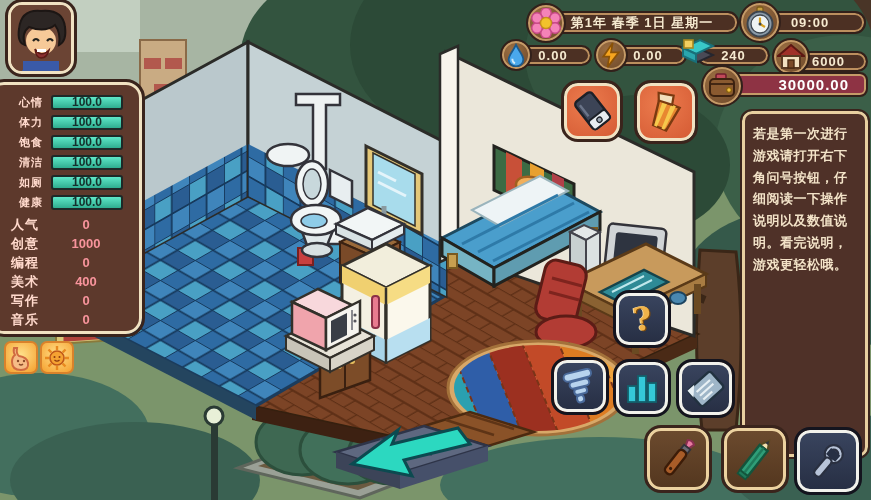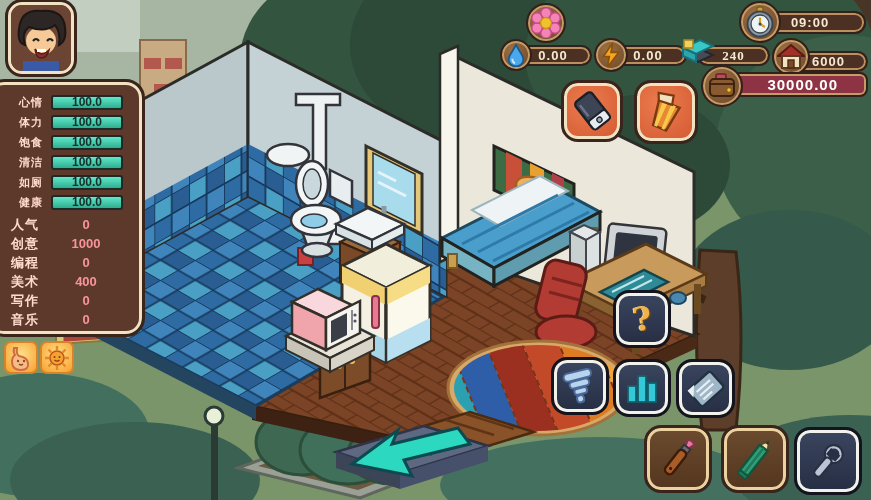--- a/index.html
+++ b/index.html
@@ -9,21 +9,21 @@
   
   .abs{position:absolute;box-sizing:border-box;}
   .circ{border-radius:50%;border:2px solid #32201a;
         background:radial-gradient(circle at 35% 30%,#9a6e42,#6b4628);
         box-shadow:inset 0 0 0 2px #c59b68;display:flex;align-items:center;justify-content:center;}
   .hud-bar{background:#4c3023;border:2px solid #32201a;box-shadow:inset 0 0 0 2px #bb8f5e;
         border-radius:11px;color:#f6ead0;font-weight:bold;font-size:13px;
         display:flex;align-items:center;justify-content:center;letter-spacing:1px;}
   .money-bar{background:#8e3344;border:2px solid #32201a;box-shadow:inset 0 0 0 2px #c59b68;
         border-radius:8px;color:#fff;font-weight:bold;font-size:15px;
-        display:flex;align-items:center;justify-content:flex-end;padding-right:28px;letter-spacing:1px;}
+        display:flex;align-items:center;justify-content:flex-end;padding-right:17px;letter-spacing:1px;}
   .btn{cursor:pointer;display:flex;align-items:center;justify-content:center;}
   .btn-orange{border-radius:14px;border:3px solid #f1e2c2;outline:3px solid #3a241c;
         background:radial-gradient(circle at 40% 35%,#ec7c4e,#d55b34);}
   .btn-navy{border-radius:13px;border:3px solid #f2f2ec;outline:3px solid #14141e;
         background:linear-gradient(#39445e,#272f44);}
   .btn-brown{border-radius:14px;border:3px solid #ecd2a0;outline:3px solid #3a241c;
         background:linear-gradient(#6b4a2e,#54371f);}
   .btn-buff{border-radius:7px;border:2px solid #d9822b;
         background:radial-gradient(circle at 50% 40%,#ffe08a,#f5a02e);}
   
@@ -387,20 +387,23 @@
     <g stroke="#e8891f" stroke-width="2.4">
       <path d="M13 1 v4 M13 21 v4 M1 13 h4 M21 13 h4 M4.5 4.5 l2.8 2.8 M18.7 18.7 l2.8 2.8 M21.5 4.5 l-2.8 2.8 M7.3 18.7 l-2.8 2.8"></path>
     </g>
     <circle cx="13" cy="13" r="7" fill="#f5a232" stroke="#c05818" stroke-width="1.6"></circle>
     <circle cx="10.5" cy="12" r="1" fill="#8a3a10"></circle>
         <circle cx="15.5" cy="12" r="1" fill="#8a3a10"></circle>
     <path d="M10.5 15 q2.5 2.2 5 0" stroke="#8a3a10" stroke-width="1.3" fill="none"></path>
   </svg>
 </div>
 
+<div class="abs hud-bar" style="left:545px;top:11px;width:194px;height:23px;">
+  <span>第1年 春季 1日 星期一</span>
+</div>
 <div class="abs circ" style="left:526px;top:3px;width:40px;height:40px;">
   <svg width="30" height="30" viewBox="0 0 30 30">
     <g fill="#f483b8" stroke="#c84888" stroke-width="1.4">
       <circle cx="15" cy="5" r="5.2"></circle>
           <circle cx="24" cy="10" r="5.2"></circle>
           <circle cx="24" cy="20" r="5.2"></circle>
       <circle cx="15" cy="25" r="5.2"></circle>
           <circle cx="6" cy="20" r="5.2"></circle>
           <circle cx="6" cy="10" r="5.2"></circle>
     </g>
@@ -430,21 +433,21 @@
   </svg>
 </div>
 <div class="abs hud-bar" style="left:609px;top:45px;width:78px;height:21px;">
   <span>0.00</span>
 </div>
 <div class="abs circ" style="left:594px;top:38px;width:34px;height:34px;">
   <svg width="22" height="26" viewBox="0 0 24 30">
     <polygon points="14,1 3,17 10,17 8,29 21,12 12,12" fill="#f6a51f" stroke="#8a5208" stroke-width="2"></polygon>
   </svg>
 </div>
-<div class="abs hud-bar" style="left:697px;top:45px;width:73px;height:21px;font-family:Liberation Serif, serif;">
+<div class="abs hud-bar" style="left:697px;top:45px;width:73px;height:21px;">
   <span>240</span>
 </div>
 <div class="abs" style="left:679px;top:36px;width:38px;height:34px;">
   <svg width="38" height="34" viewBox="0 0 38 34">
     <polygon points="6,20 19,26 34,19 21,13" fill="#4a4a56" stroke="#26262e" stroke-width="2"></polygon>
     <polygon points="4,12 17,18 34,10 21,4" fill="#39c8c8" stroke="#19707a" stroke-width="2"></polygon>
     <polygon points="4,12 17,18 17,26 4,20" fill="#2aa6ae" stroke="#19707a" stroke-width="2"></polygon>
     <rect x="5" y="4" width="9" height="8" fill="#f2d060" stroke="#a88820" stroke-width="1.6"></rect>
   </svg>
 </div>
@@ -485,20 +488,23 @@
   <svg width="42" height="42" viewBox="0 0 42 42">
     <g transform="rotate(22 21 21)">
       <polygon points="10,12 32,12 28,38 14,38" fill="#e88830" stroke="#7a3a10" stroke-width="2.4"></polygon>
       <polygon points="14,12 19,12 18,38 15,38" fill="#f6c84c"></polygon>
       <polygon points="23,12 28,12 26,38 23,38" fill="#f6c84c"></polygon>
       <polygon points="7,6 22,3 24,12 10,13" fill="#f2e0bc" stroke="#7a3a10" stroke-width="2.2"></polygon>
     </g>
   </svg>
 </div>
 
+<div id="tip-panel" class="abs">
+  <span>若是第一次进行游戏请打开右下角问号按钮，仔细阅读一下操作说明以及数值说明。看完说明，游戏更轻松哦。</span>
+</div>
 
 <div class="abs btn btn-navy" style="left:616px;top:293px;width:52px;height:52px;">
   <span class="qmark">?</span>
 </div>
 <div class="abs btn btn-navy" style="left:554px;top:360px;width:52px;height:52px;">
   <svg width="38" height="38" viewBox="0 0 38 38">
     <g transform="rotate(-14 19 19)" fill="#b8d4ee" stroke="#4a6a9a" stroke-width="2">
       <rect x="5" y="4" width="28" height="8" rx="4"></rect>
       <rect x="9" y="13" width="20" height="7" rx="3.5"></rect>
       <rect x="12" y="21" width="13" height="6" rx="3"></rect>

